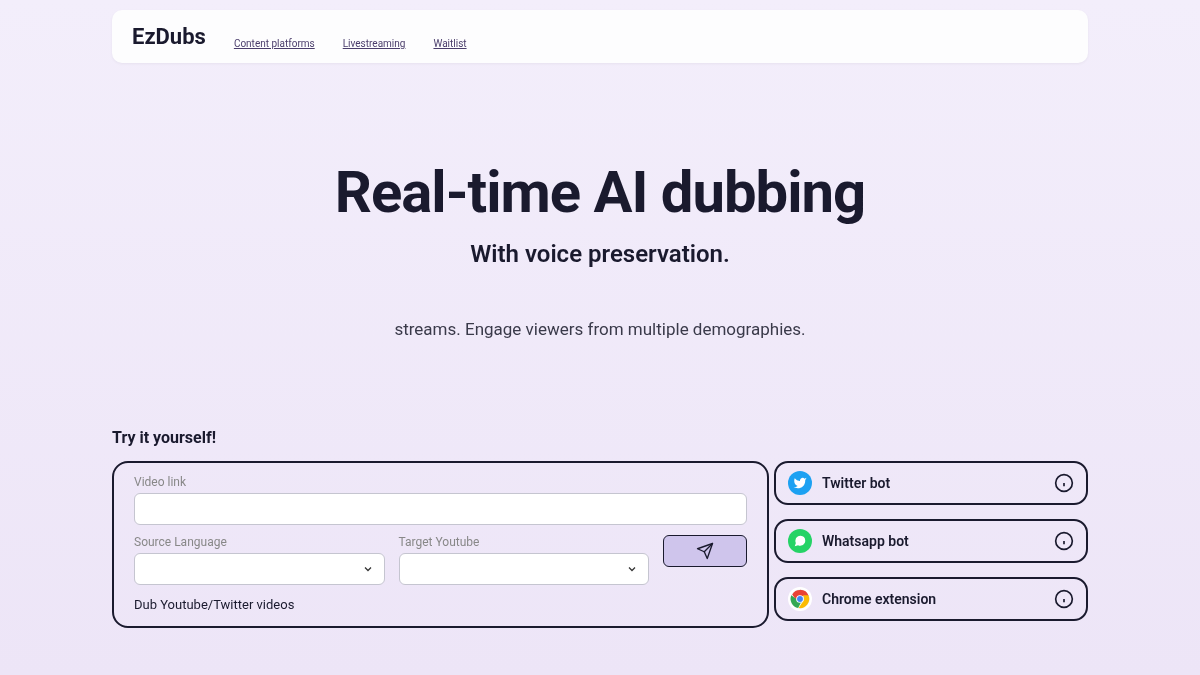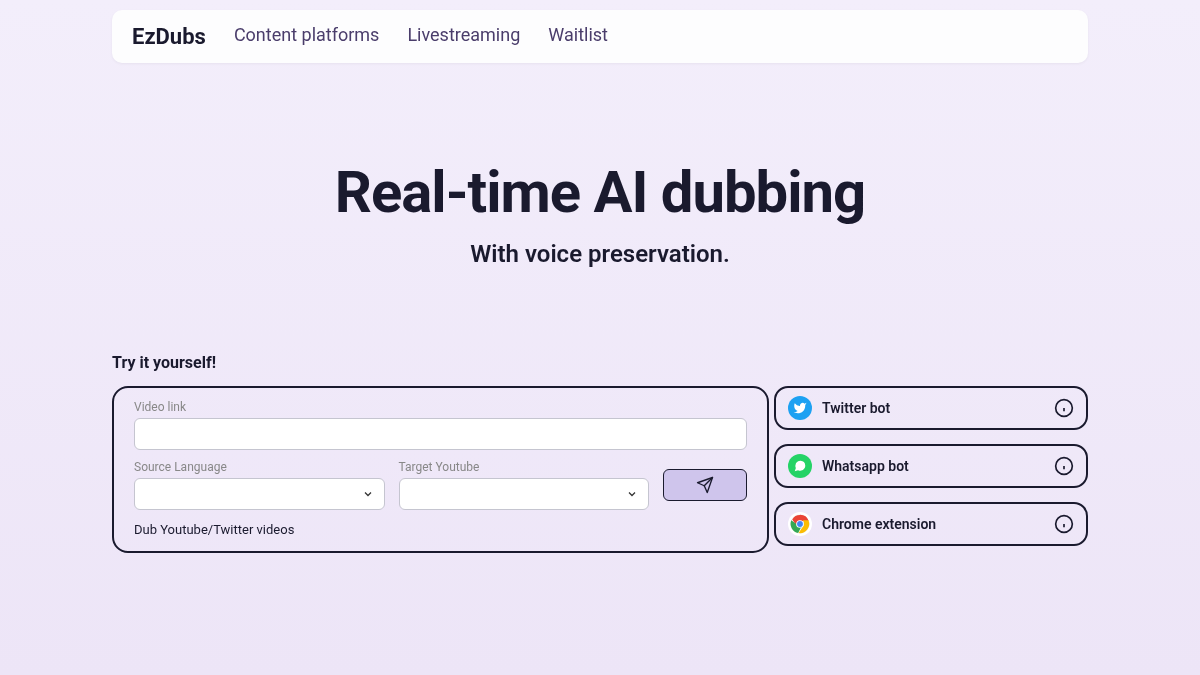--- a/index.html
+++ b/index.html
@@ -13,33 +13,34 @@
       width: 1200px;
       height: 675px;
       overflow: hidden;
     }
     .navbar {
       background: #fdfdfe;
       border-radius: 10px;
       margin: 10px 112px 0 112px;
       padding: 14px 20px;
       display: flex;
-      align-items: flex-start;
+      align-items: flex-end;
       gap: 28px;
       box-shadow: 0 1px 3px rgba(0,0,0,0.05);
     }
     .brand {
       font-size: 22px;
       font-weight: 700;
       color: #1a1a2e;
     }
     .nav-link {
-      font-size: 18px;
+      font-size: 10px;
       color: #4a3d6b;
       cursor: pointer;
+      text-decoration: underline;
     }
     .hero {
       text-align: center;
       margin-top: 95px;
     }
     .hero-title {
       font-size: 58px;
       font-weight: 700;
       color: #1a1a2e;
       letter-spacing: -1px;
@@ -87,21 +88,21 @@
       border: 1px solid #c5c5d0;
       border-radius: 6px;
       padding: 0 8px;
       background: #fff;
       font-size: 14px;
     }
     .selects-row {
       display: flex;
       gap: 14px;
       margin-top: 10px;
-      align-items: center;
+      align-items: flex-start;
     }
     .select-group {
       flex: 1;
     }
     .select-box {
       width: 100%;
       height: 32px;
       border: 1px solid #c5c5d0;
       border-radius: 6px;
       background: #fff;
@@ -179,20 +180,21 @@
   <div class="brand">EzDubs</div>
   <div class="nav-link">Content platforms</div>
   <div class="nav-link">Livestreaming</div>
   <div class="nav-link">Waitlist</div>
 </nav>
 
 <section class="hero">
   <h1 class="hero-title">Real-time AI dubbing</h1>
   <div class="hero-subtitle">With voice preservation.</div>
   <div class="hero-desc">
+    <div>streams. Engage viewers from multiple demographies.</div>
   </div>
 </section>
 
 <section class="try-section">
   <h2 class="try-title">Try it yourself!</h2>
   <div class="try-row">
 
     <div class="form-card">
       <label class="field-label">Video link</label>
       <input class="text-input" type="text" value="" style="">

